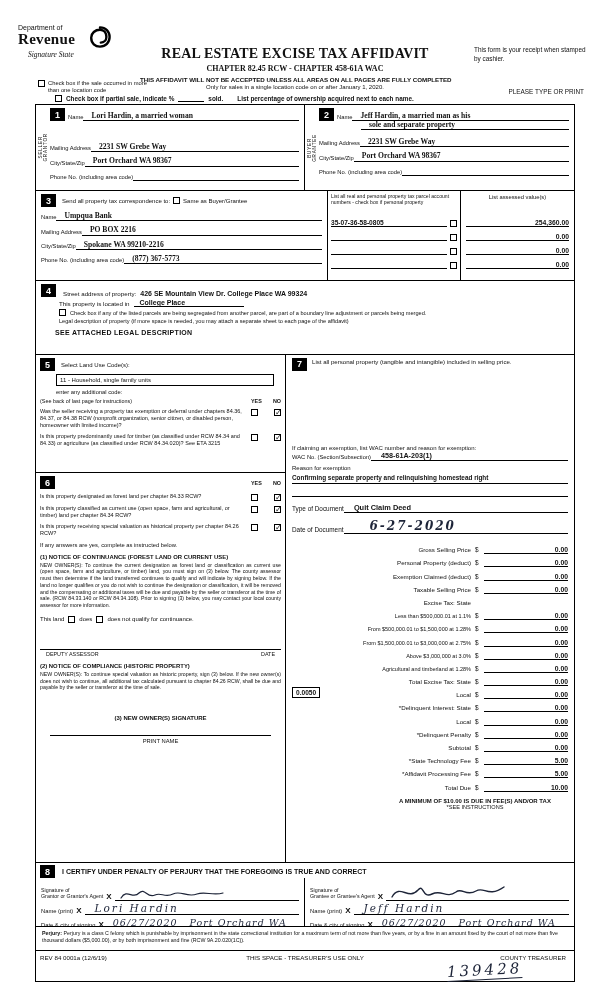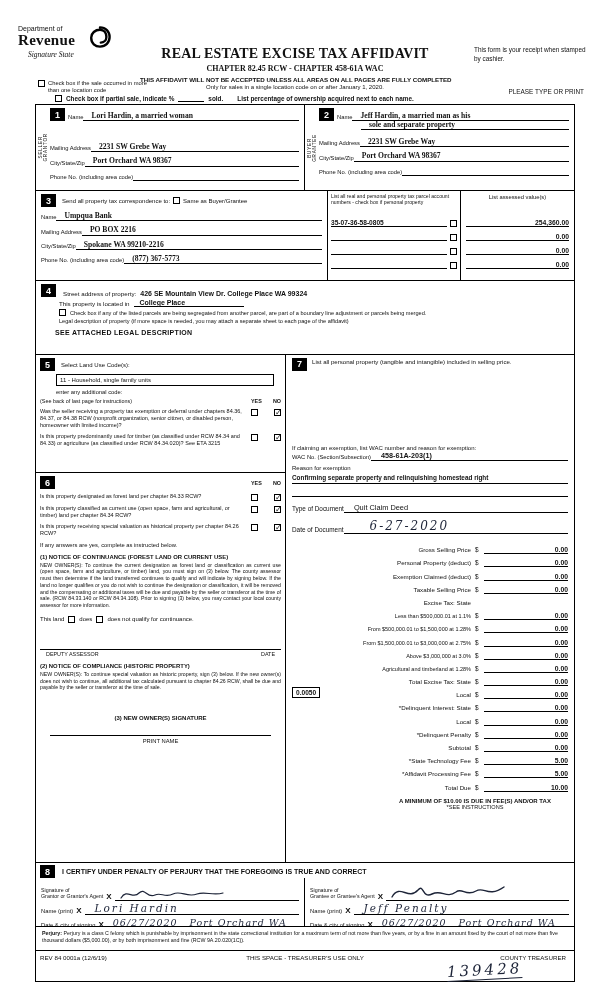--- a/index.html
+++ b/index.html
@@ -3,21 +3,21 @@
 <meta charset="utf-8">
 <style>
   * { box-sizing: border-box; margin: 0; padding: 0; }
   body { background: #e8e8e8; font-family: "Liberation Sans", sans-serif; color: #111; }
   .page { position: relative; width: 600px; height: 984px; background: #fff; margin: 0 auto; overflow: hidden; }
   .b { font-weight: bold; }
 
   
   .top { position: relative; height: 104px; }
   .logo { position: absolute; left: 18px; top: 24px; width: 130px; }
-  .lrow { display: flex; align-items: center; gap: 13px; }
+  .lrow { display: flex; align-items: flex-start; gap: 13px; }
   .dept { font-size: 7px; }
   .rev { font-family: "Liberation Serif", serif; font-weight: bold; font-size: 15px; letter-spacing: .3px; }
   .swirl { width: 24px; height: 24px; margin-top: 1px; }
   .wstate { font-family: "Liberation Serif", serif; font-style: italic; font-size: 7.5px; margin: 1px 0 0 10px; }
   .titleblk { position: absolute; left: 140px; top: 46px; width: 310px; text-align: center; }
   .title { font-family: "Liberation Serif", serif; font-size: 14px; letter-spacing: .2px; }
   .chapter { font-family: "Liberation Serif", serif; font-size: 8px; margin-top: 2px; }
   .warn { font-size: 6.2px; margin-top: 3px; white-space: nowrap; }
   .only { font-size: 6px; margin-top: 1px; }
   .receipt { position: absolute; right: 14px; top: 46px; width: 112px; font-size: 6.4px; line-height: 1.35; }
@@ -102,21 +102,21 @@
 
   
   .s7hdr { display: flex; align-items: flex-start; gap: 2px; font-size: 6.1px; line-height: 1.25; }
   .gap-pp { height: 74px; }
   .exline { font-size: 6px; }
   .wacrow { display: flex; align-items: flex-end; margin-top: 0; }
   .wacval { flex: 1; border-bottom: 1px solid #000; font-size: 7.2px; font-weight: 600; padding-left: 10px; }
   .reasonv { border-bottom: 1px solid #000; font-size: 6.4px; font-weight: 600; margin-top: 3px; min-height: 10px; }
   .docrow { display: flex; align-items: flex-end; margin-top: 6px; }
   .doclbl { font-size: 6.4px; flex: none; padding-bottom: 1px; }
-  .docval { flex: 1; border-bottom: 1px solid #000; font-size: 7.4px; font-weight: 400; padding-left: 10px; }
+  .docval { flex: 1; border-bottom: 1px solid #000; font-size: 7.4px; font-weight: 700; padding-left: 10px; }
   .handdate { font-size: 12px; padding-left: 26px; letter-spacing: 2px; }
   .feewrap { margin-top: 7px; }
   .feerow { display: flex; align-items: flex-end; height: 13.2px; }
   .feelabel { flex: 1; text-align: right; font-size: 6.2px; padding: 0 4px 1px 0; }
   .feelabel.sm { font-size: 5.5px; }
   .dollar { width: 9px; font-size: 6.4px; padding-bottom: 1px; flex: none; }
   .feeval { width: 84px; border-bottom: 1px solid #000; text-align: right; font-size: 6.8px; font-weight: 600; flex: none; }
   .feespacer { width: 93px; flex: none; }
   .ratebox { border: 1px solid #000; font-size: 6.6px; font-weight: 600; padding: 1px 3px; margin-bottom: 1px; flex: none; }
   .minnote { font-size: 6px; font-weight: bold; text-align: center; margin: 6px 0 0 90px; }
@@ -578,21 +578,21 @@
             <span class="xmark">X</span>
             <span class="sigarea">
               <svg width="120" height="20" viewBox="0 0 120 20">
                 <path d="M4 15 C12 1 20 19 30 8 C36 1 34 17 44 12 C54 7 58 17 68 10 C74 5 78 15 88 9 C96 4 100 16 116 5" fill="none" stroke="#1d2438" stroke-width="1.4" stroke-linecap="round"></path>
               </svg>
             </span>
           </div>
           <div class="inforow">
             <span class="flbl">Name (print)</span>
             <span class="xmark">X</span>
-            <span class="handname hand">Jeff Penalty</span>
+            <span class="handname hand">Jeff Hardin</span>
           </div>
           <div class="inforow">
             <span class="flbl">Date &amp; city of signing</span>
             <span class="xmark">X</span>
             <span class="handdc hand">06/27/2020</span>
             <span class="handdc hand grow">Port Orchard WA</span>
           </div>
         </div>
       </div>
     </div>

